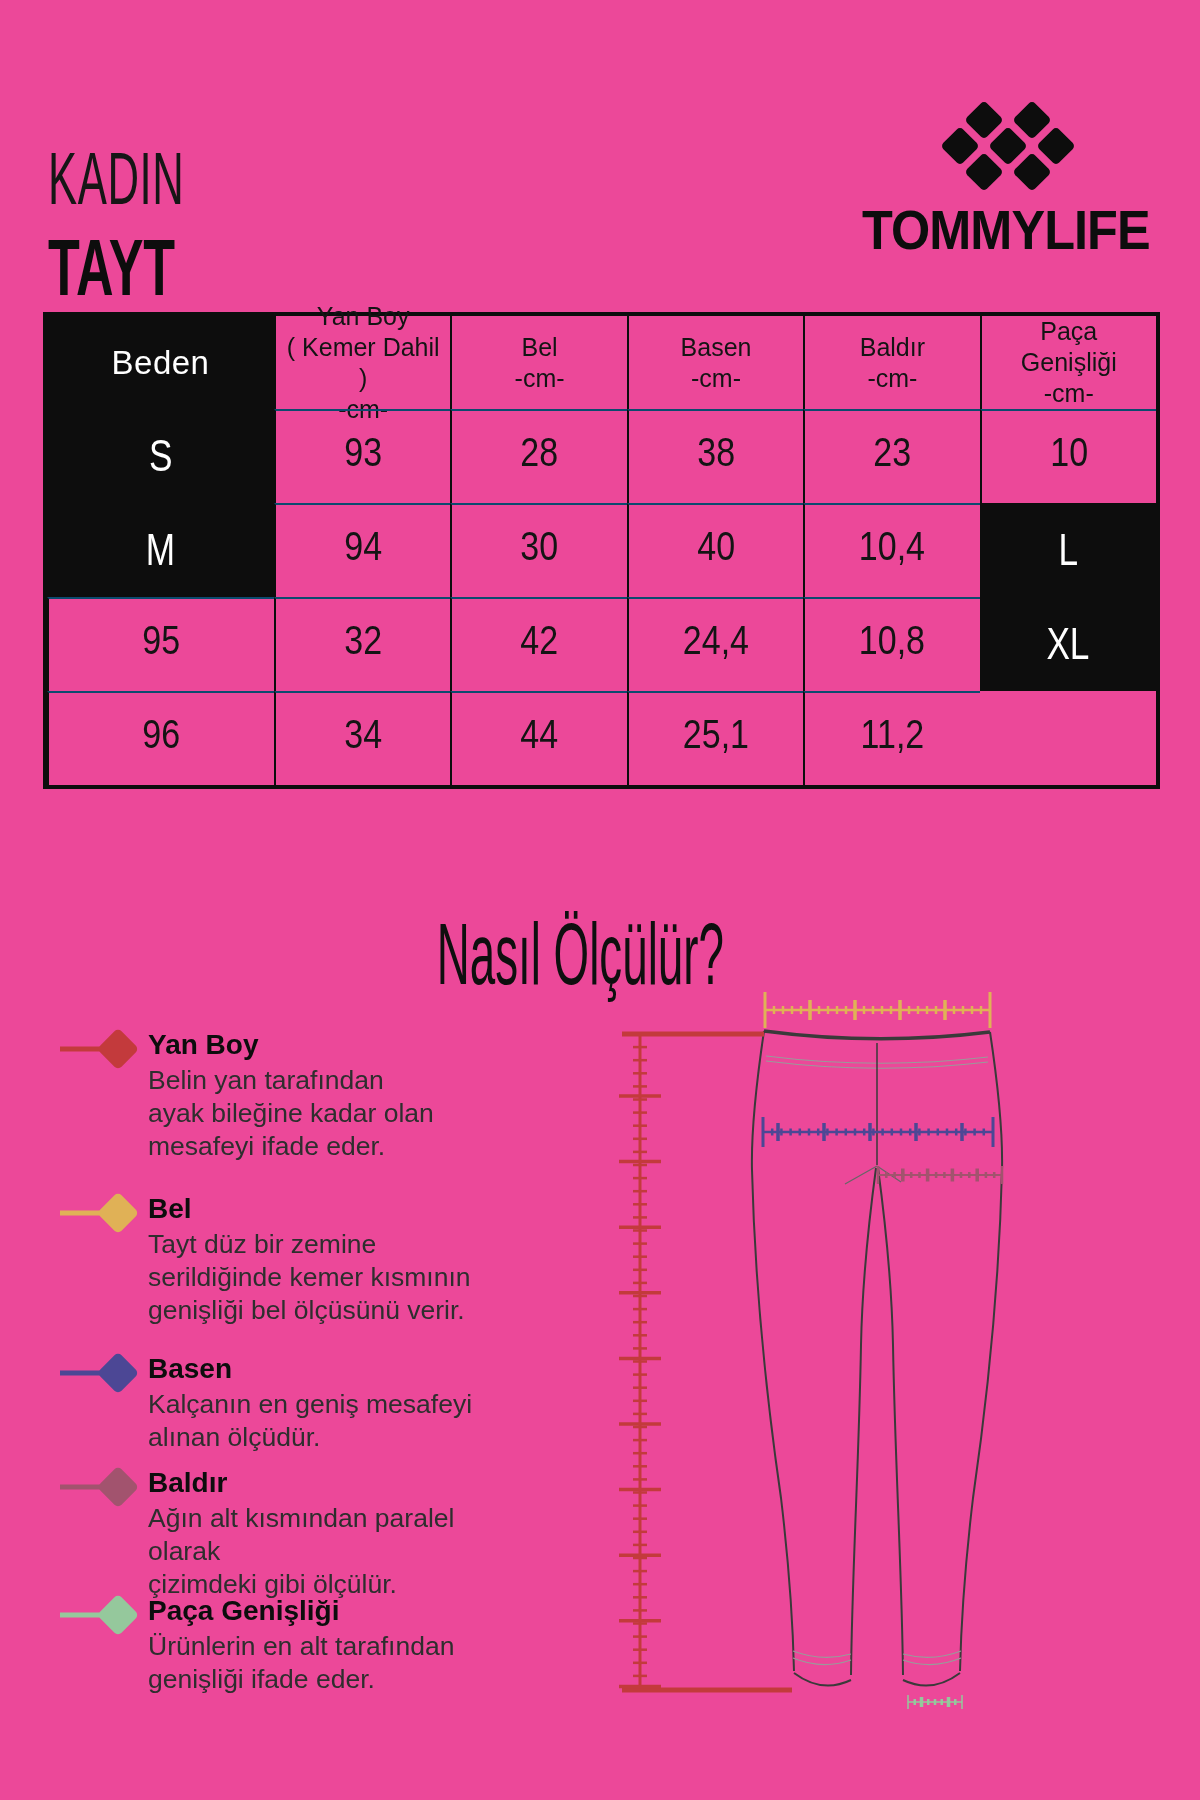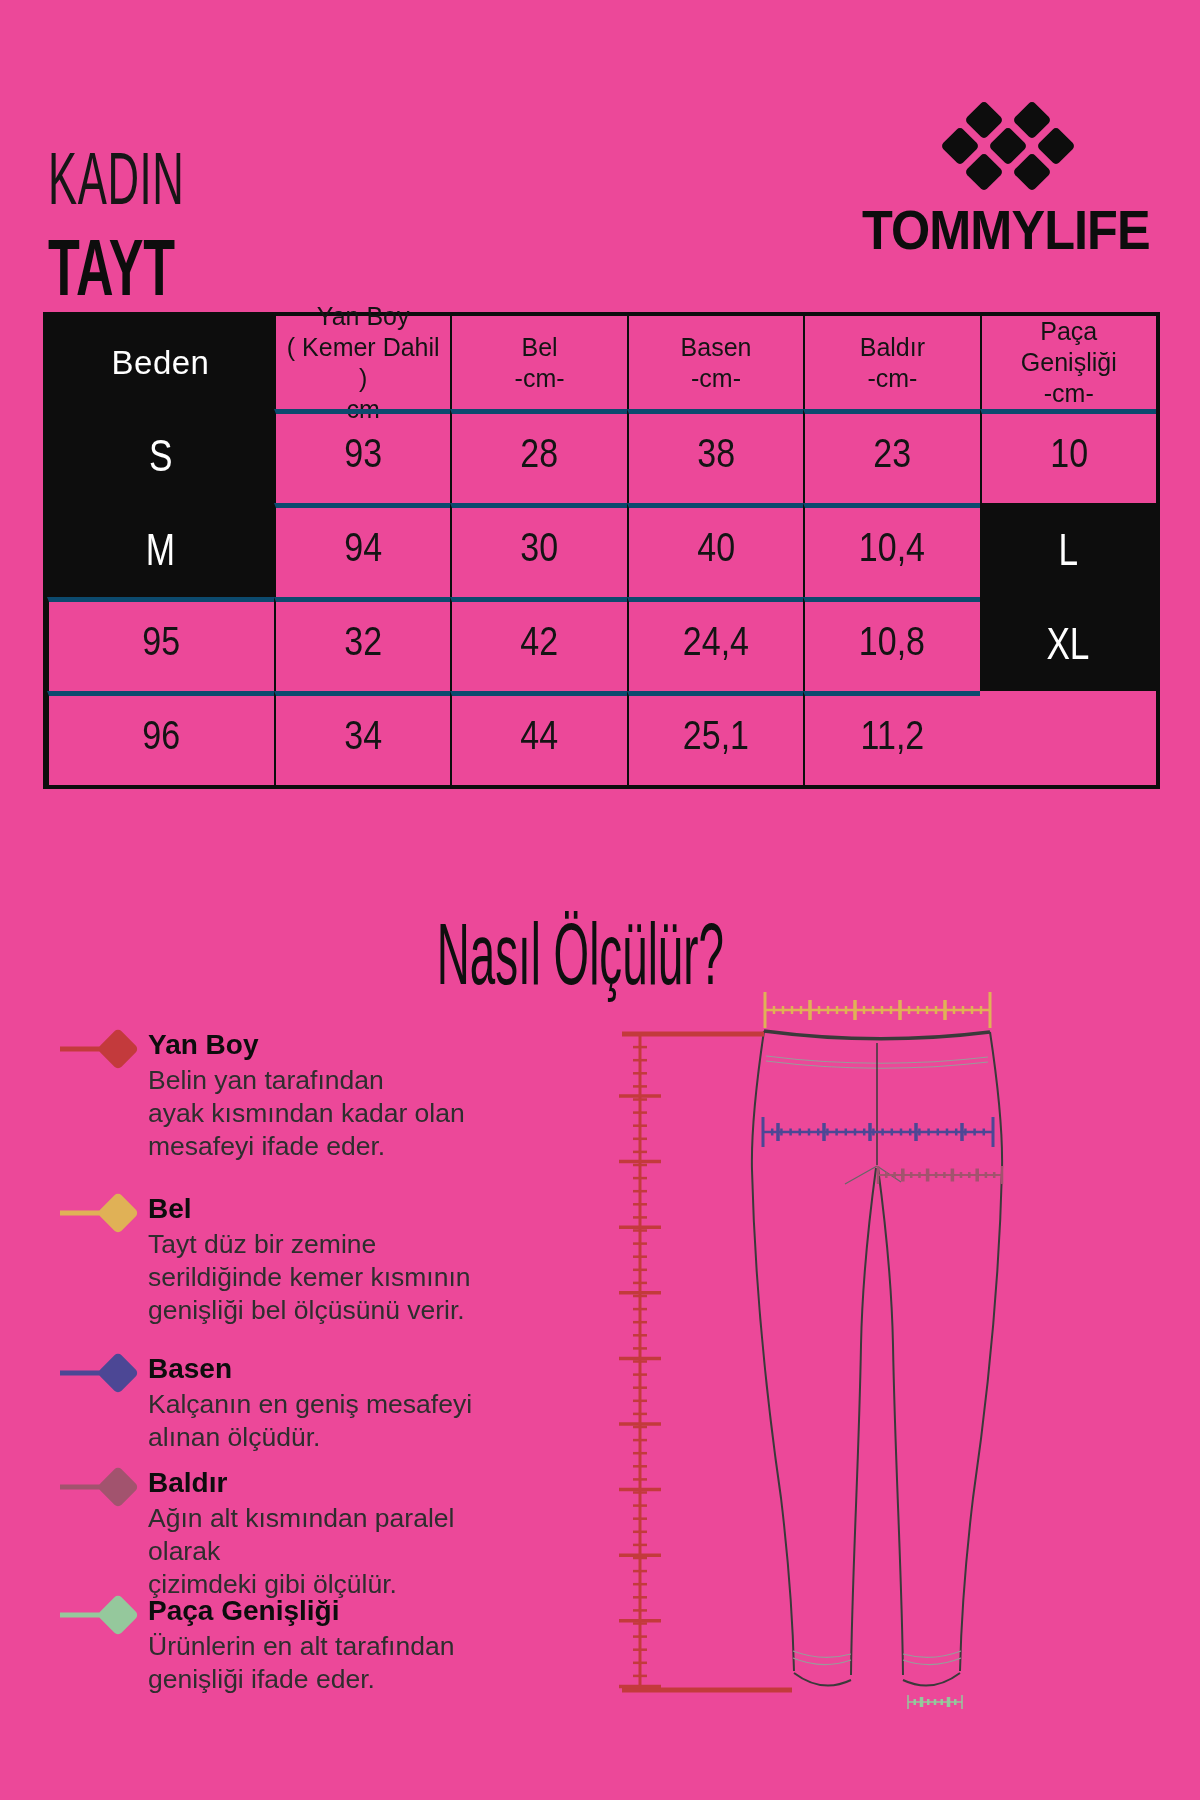--- a/index.html
+++ b/index.html
@@ -18,21 +18,21 @@
   .brandword{right:50px;top:202px;font-size:56px;line-height:56px;font-weight:700;color:#0d0d0d;text-align:right;}
   .brandword span{transform:scaleX(0.9);letter-spacing:-1px;}
 
   
   .size-table{left:43px;top:312px;width:1117px;height:477px;box-sizing:border-box;
               border:4px solid #0d0d0d;display:grid;
               grid-template-columns:227px repeat(5,1fr);
               grid-template-rows:93px 94px 94px 94px 94px;}
   .cell{display:flex;flex-direction:column;align-items:center;justify-content:center;text-align:center;}
   .vline{border-left:2px solid #0d0d0d;}
-  .hline-top{border-top:5px solid #0c4a6e;}
+  .hline-top{border-top:2px solid #0c4a6e;}
   .blackcol{background:#0d0d0d;color:#fff;}
   .beden{font-size:33px;letter-spacing:.5px;}
   .hcell{font-size:25px;line-height:31px;color:#141414;padding:0 6px;}
   .sizeletter{font-size:44px;transform:scaleX(0.8);}
   .dcell{padding-bottom:10px;}
   .val{font-size:40px;transform:scaleX(0.85);color:#141414;}
 
   
   .howtitle{left:140px;top:908px;width:880px;text-align:center;font-size:88px;line-height:92px;color:#0f0f0f;}
   .howtitle span{transform:scaleX(0.52);}
@@ -176,21 +176,21 @@
   </div>
 
   <div class="abs legend-item" style="top:1028px">
     <svg class="marker" width="150" height="60">
       <line x1="4" y1="30" x2="50" y2="30" stroke-width="5" stroke="#C33A3C"></line>
       <rect x="47" y="15" width="30" height="30" rx="5" transform="rotate(45 62 30)" fill="#C33A3C"></rect>
     </svg>
     <div class="ltext">
       <div class="ltitle">Yan Boy</div>
       <div class="ldesc">Belin yan tarafından</div>
-      <div class="ldesc">ayak kısmından kadar olan</div>
+      <div class="ldesc">ayak bileğine kadar olan</div>
       <div class="ldesc">mesafeyi ifade eder.</div>
     </div>
   </div>
 
   <div class="abs legend-item" style="top:1192px">
     <svg class="marker" width="150" height="60">
       <line x1="4" y1="30" x2="50" y2="30" stroke-width="5" stroke="#E0B156"></line>
       <rect x="47" y="15" width="30" height="30" rx="5" transform="rotate(45 62 30)" fill="#E0B156"></rect>
     </svg>
     <div class="ltext">

